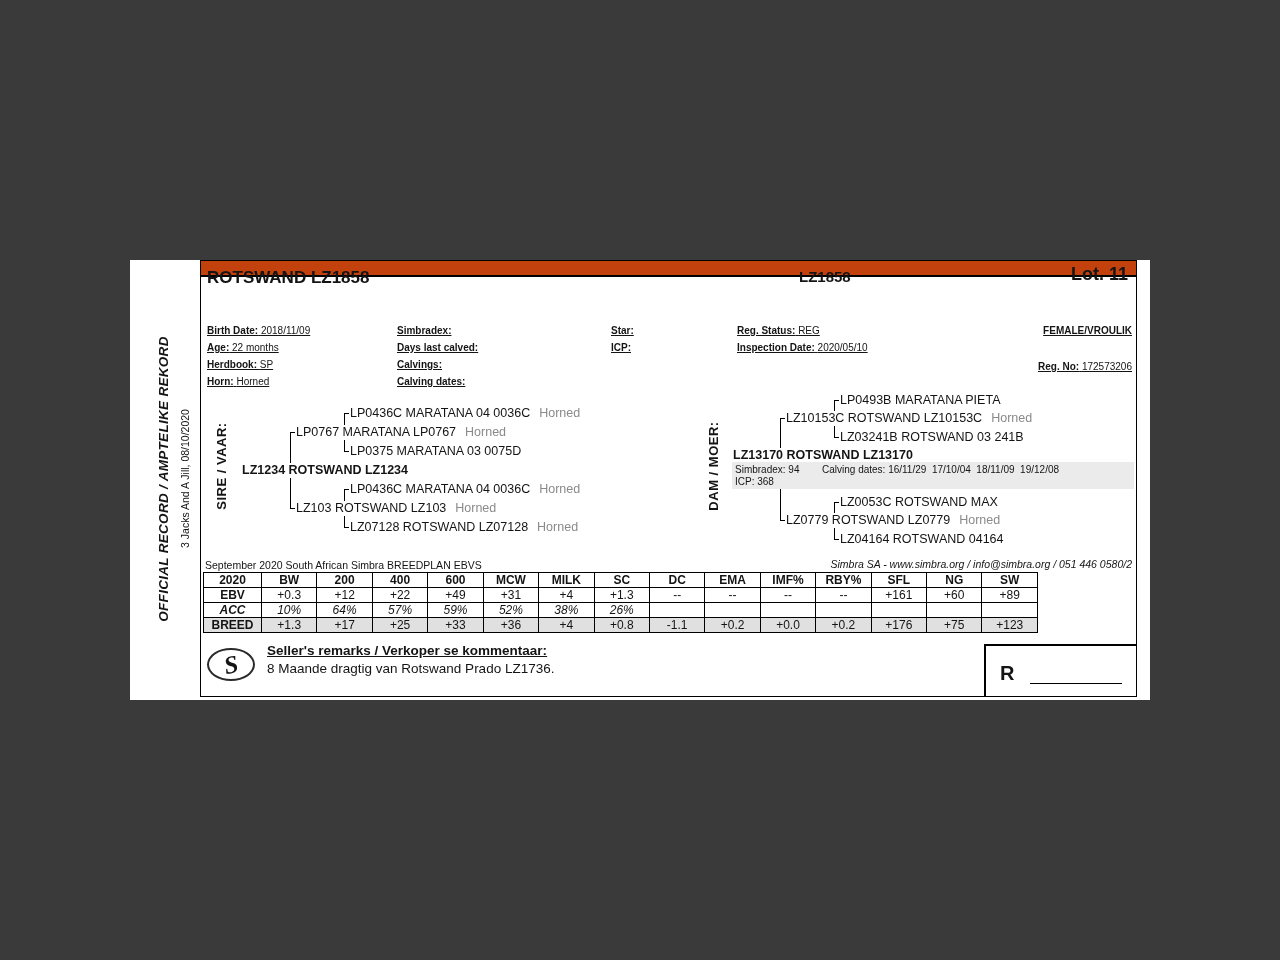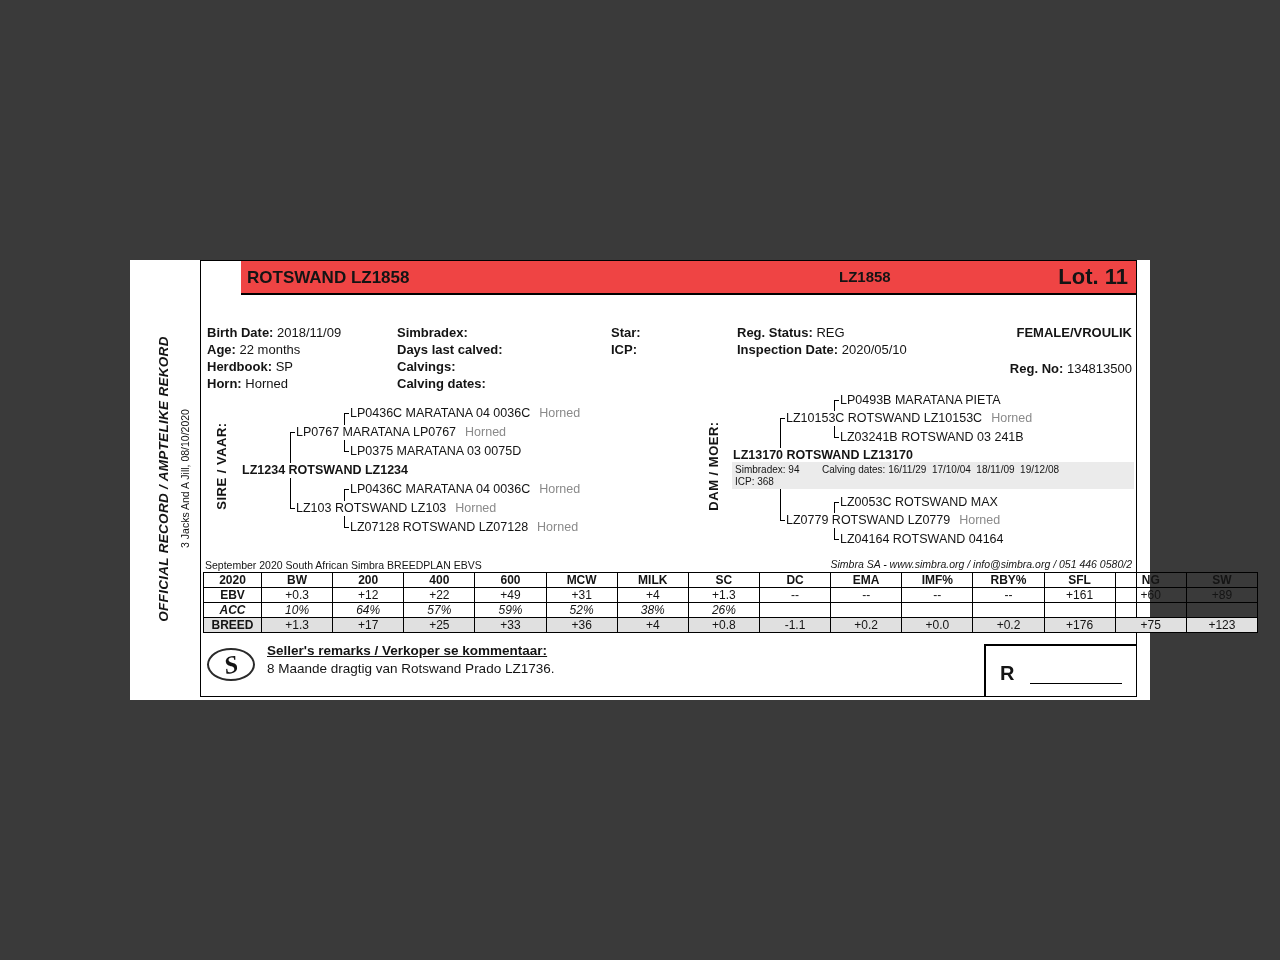--- a/index.html
+++ b/index.html
@@ -11,31 +11,31 @@
   
   .side1 { position:absolute; width:420px; height:18px; left:-175px; top:210px;
            transform:rotate(-90deg); text-align:center; font-weight:700; font-style:italic;
            font-size:13.5px; letter-spacing:.3px; white-space:nowrap; }
   .side2 { position:absolute; width:300px; height:13px; left:-95px; top:212px;
            transform:rotate(-90deg); text-align:center; font-size:10.5px; white-space:nowrap; }
 
   .content { position:absolute; left:70px; top:0; width:937px; height:437px;
              border:1.5px solid #000; background:#fff; }
 
-  .title-row { position:absolute; left:0; right:0; top:0; height:34px; background:#ef4444;
-               border-bottom:2px solid #000;margin-left:40px; }
+  .title-row { position:absolute; left:0; right:0; top:0; height:16px; background:#c2410c;
+               border-bottom:2px solid #000; }
   .t-name { position:absolute; left:6px; top:7px; font-size:17px; font-weight:700; }
   .t-tag  { position:absolute; left:598px; top:7px; font-size:15px; font-weight:700; }
-  .t-lot  { position:absolute; right:8px; top:3px; font-size:22px; font-weight:700; }
+  .t-lot  { position:absolute; right:8px; top:3px; font-size:18px; font-weight:700; }
 
   .addr-row { position:absolute; left:0; right:0; top:36px; height:22px; border-bottom:3px solid #000; }
   .a-owner { position:absolute; left:6px; top:3px; font-size:12px; font-weight:700; }
   .a-breed { position:absolute; right:6px; top:3px; font-size:12px; font-weight:700; }
 
-  .fld { position:absolute; font-size:13px; white-space:nowrap; }
+  .fld { position:absolute; font-size:10px; white-space:nowrap;text-decoration:underline; }
   .lbl { font-weight:700; }
 
   .vlabel { position:absolute; width:110px; height:14px; transform:rotate(-90deg);
             font-weight:700; font-size:13px; text-align:center; letter-spacing:.5px; white-space:nowrap; }
 
   .line { position:absolute; background:#000; z-index:1; }
 
   .ped { position:absolute; font-size:12.5px; line-height:15px; background:#fff;
          padding:0 3px 0 1px; white-space:nowrap; z-index:2; }
   .ped.b { font-weight:700; }
@@ -43,21 +43,21 @@
 
   .dambox { position:absolute; left:531px; top:201px; width:402px; height:27px;
             background:#ebebeb; z-index:2; font-size:10px; }
   .dambox .l1a { position:absolute; left:3px; top:2px; white-space:pre; }
   .dambox .l1b { position:absolute; left:90px; top:2px; white-space:pre; }
   .dambox .l2  { position:absolute; left:3px; top:14px; white-space:pre; }
 
   .cap-l { position:absolute; left:4px; top:298px; font-size:10.5px; }
   .cap-r { position:absolute; right:4px; top:297px; font-size:10.5px; font-style:italic; }
 
-  .ebv-table { position:absolute; left:2px; top:311px; width:1055px; border-collapse:collapse;
+  .ebv-table { position:absolute; left:2px; top:311px; width:835px; border-collapse:collapse;
                table-layout:fixed; z-index:2; }
   .ebv-table th, .ebv-table td { border:1px solid #000; font-size:12px; height:15px;
                text-align:center; padding:0; overflow:hidden; }
   .ebv-table th { font-weight:700; }
   .rowlab { font-weight:700; }
   .row-acc td { font-style:italic; }
   .row-breed { background:#e0e0e0;margin-top:45px; }
 
   .logo { position:absolute; left:6px; top:387px; width:48px; height:33px;
           border:2.5px solid #2a2a2a; border-radius:50%;
@@ -124,21 +124,21 @@
 
     <div class="fld" style="left:6px;top:98px">
       <span class="lbl">Herdbook:</span>
       <span>SP</span>
     </div>
     <div class="fld" style="left:196px;top:98px">
       <span class="lbl">Calvings:</span>
     </div>
     <div class="fld" style="right:4px;top:100px">
       <span class="lbl">Reg. No:</span>
-      <span>134813500</span>
+      <span>172573206</span>
     </div>
 
     <div class="fld" style="left:6px;top:115px">
       <span class="lbl">Horn:</span>
       <span>Horned</span>
     </div>
     <div class="fld" style="left:196px;top:115px">
       <span class="lbl">Calving dates:</span>
     </div>
 

